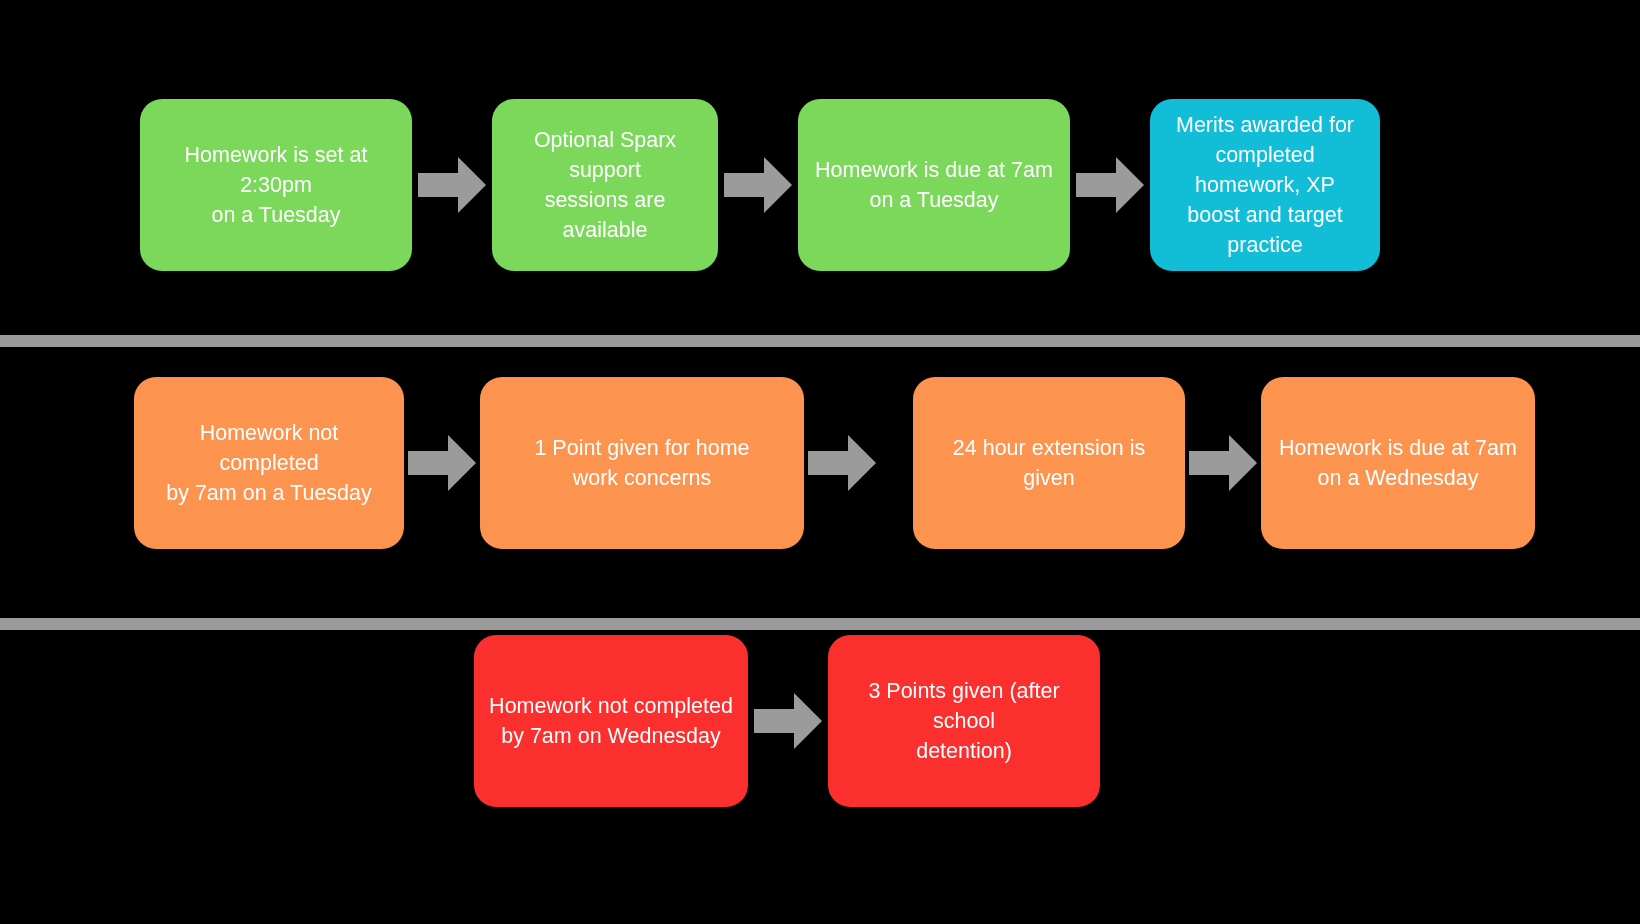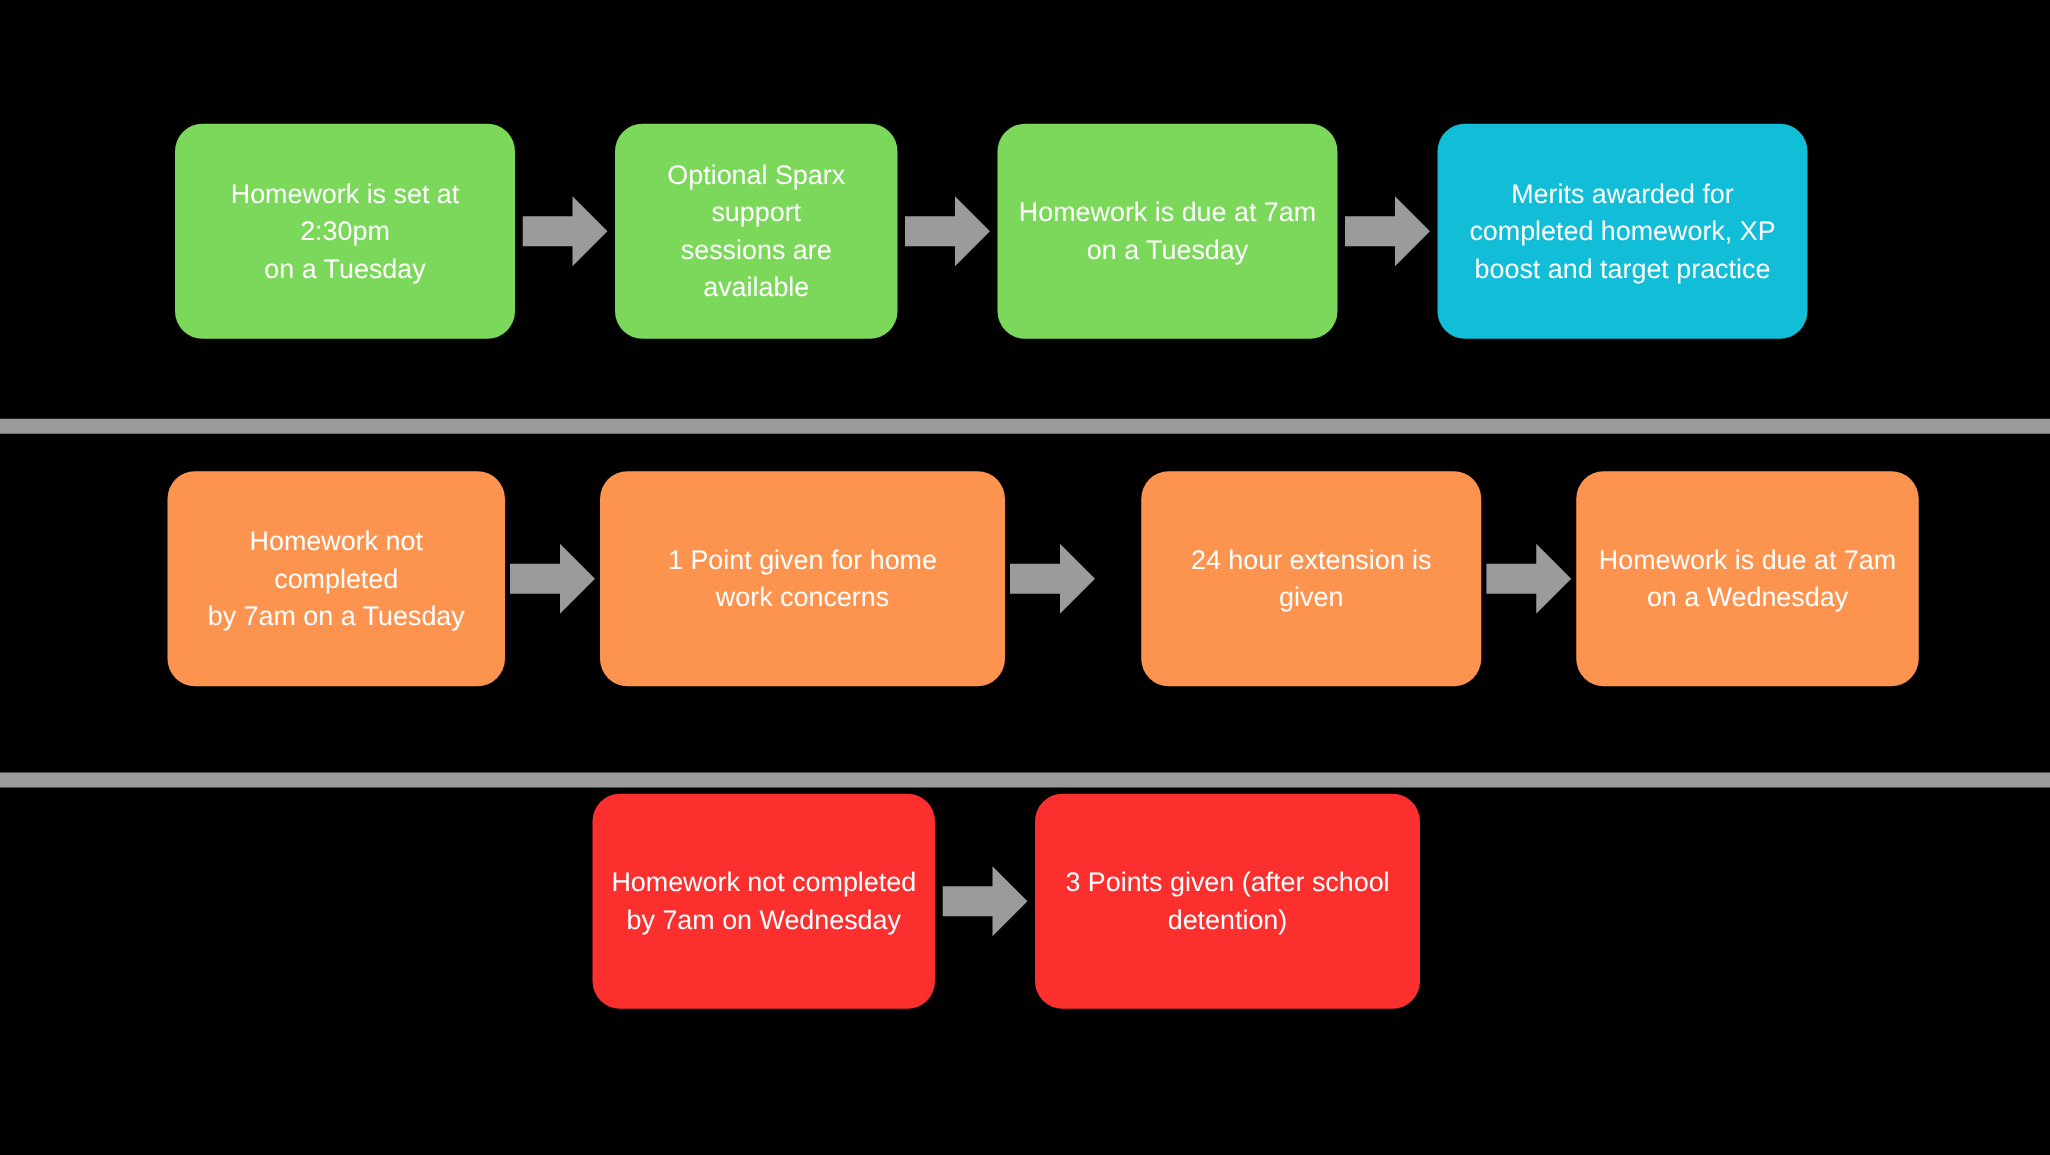--- a/index.html
+++ b/index.html
@@ -63,29 +63,29 @@
 
   .node.green  { background: #7bd85a; }
   .node.blue   { background: #12bdd8; }
   .node.orange { background: #fc9450; }
   .node.red    { background: #fc2f2f; }
 
   
   .r1 .node.n0 { width: 272px; }
   .r1 .node.n1 { width: 226px; }
   .r1 .node.n2 { width: 272px; }
-  .r1 .node.n3 { width: 296px; }
+  .r1 .node.n3 { width: 230px; }
 
   .r2 .node.n0 { width: 270px; }
   .r2 .node.n1 { width: 324px; }
   .r2 .node.n2 { width: 272px; margin-left: 33px; }
   .r2 .node.n3 { width: 274px; }
 
   .r3 .node.n0 { width: 274px; }
-  .r3 .node.n1 { width: 308px; }
+  .r3 .node.n1 { width: 272px; }
 
   
   .arrow {
     flex: 0 0 auto;
     width: 68px;
     height: 56px;
     position: relative;
     margin: 0 0px;
   }
   .arrow svg { display: block; width: 68px; height: 56px; }

